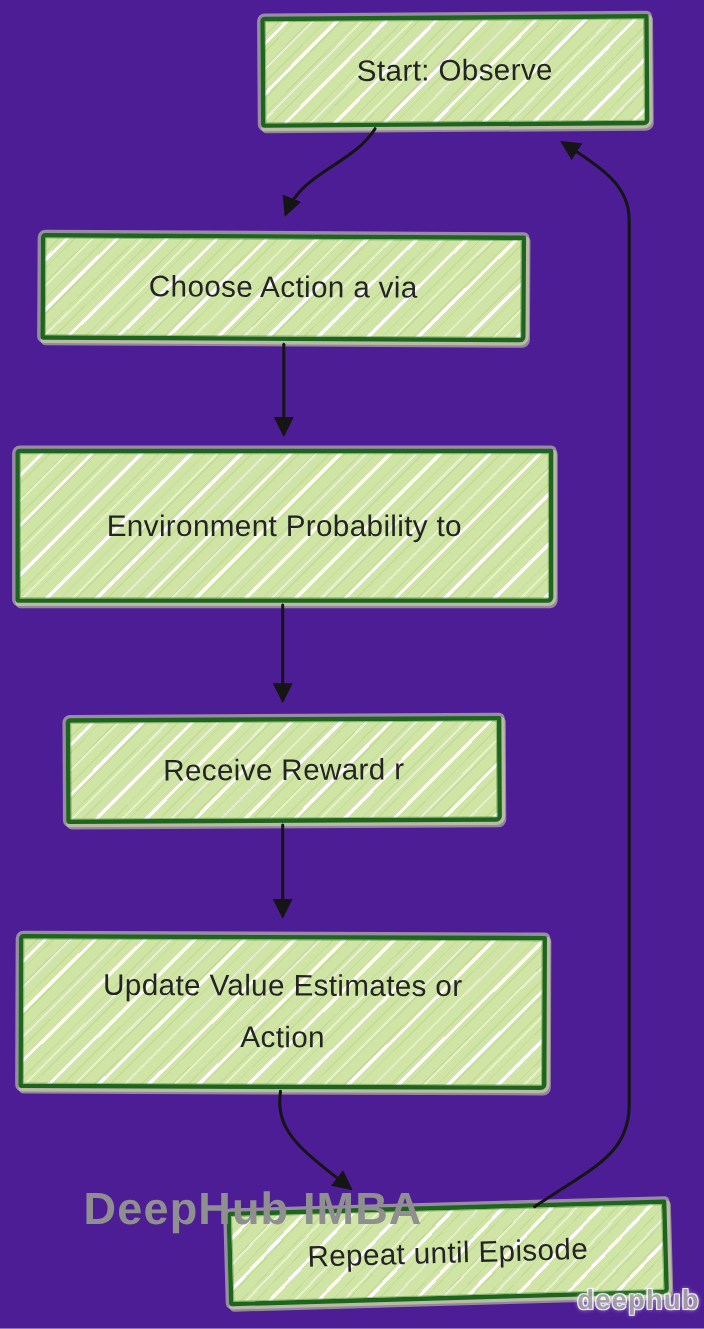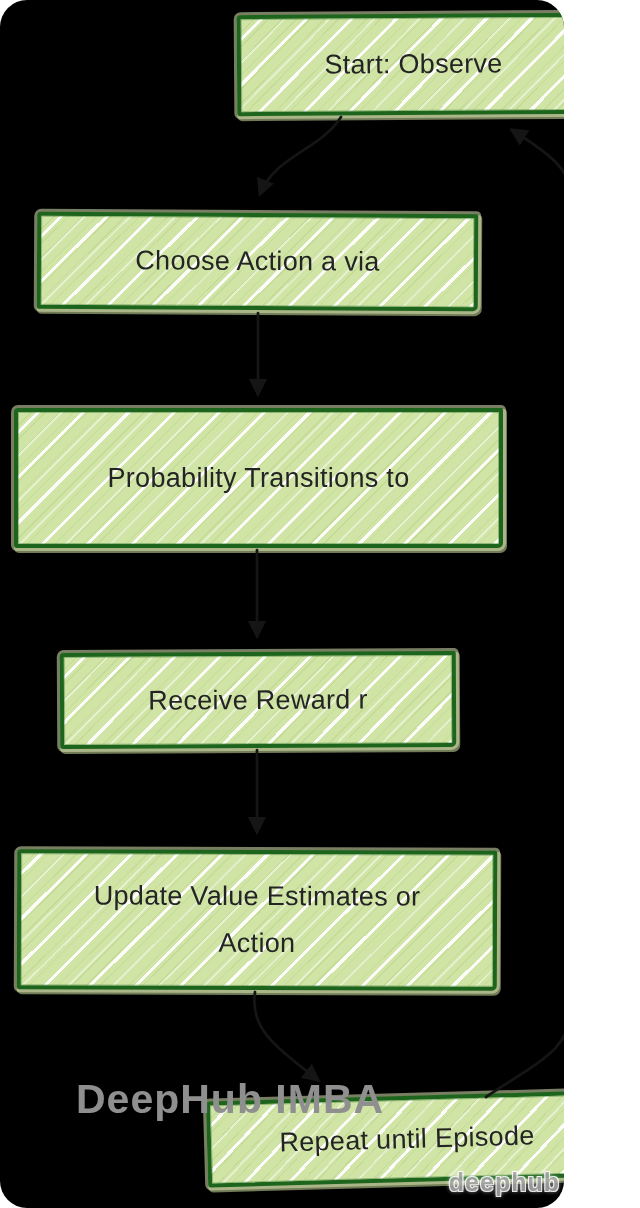--- a/index.html
+++ b/index.html
@@ -3,25 +3,24 @@
 <meta charset="utf-8">
 <style>
   html, body {
     margin: 0;
     padding: 0;
     background: #ffffff;
     font-family: "Liberation Sans", sans-serif;
   }
   #canvas {
     position: relative;
-    width: 564px;
+    width: 640px;
     height: 1208px;
-    background: #000000;
+    background: #4c1d95;
     overflow: hidden;
-    border-radius: 27px;
   }
   .node {
     position: absolute;
     box-sizing: border-box;
     border: 4px solid #1d651d;
     border-radius: 4px 2px 5px 3px;
     background-color: #d0e4a6;
     background-image:
       repeating-linear-gradient(135deg,
         rgba(255,255,255,0) 0px, rgba(255,255,255,0) 13px,
@@ -100,21 +99,21 @@
 
   <div class="node" id="node-start">
     <div class="line">Start: Observe</div>
   </div>
 
   <div class="node" id="node-choose">
     <div class="line">Choose Action a via</div>
   </div>
 
   <div class="node" id="node-environment">
-    <div class="line">Probability Transitions to</div>
+    <div class="line">Environment Probability to</div>
   </div>
 
   <div class="node" id="node-reward">
     <div class="line">Receive Reward r</div>
   </div>
 
   <div class="node" id="node-update">
     <div class="line">Update Value Estimates or</div>
     <div class="line">Action</div>
   </div>

